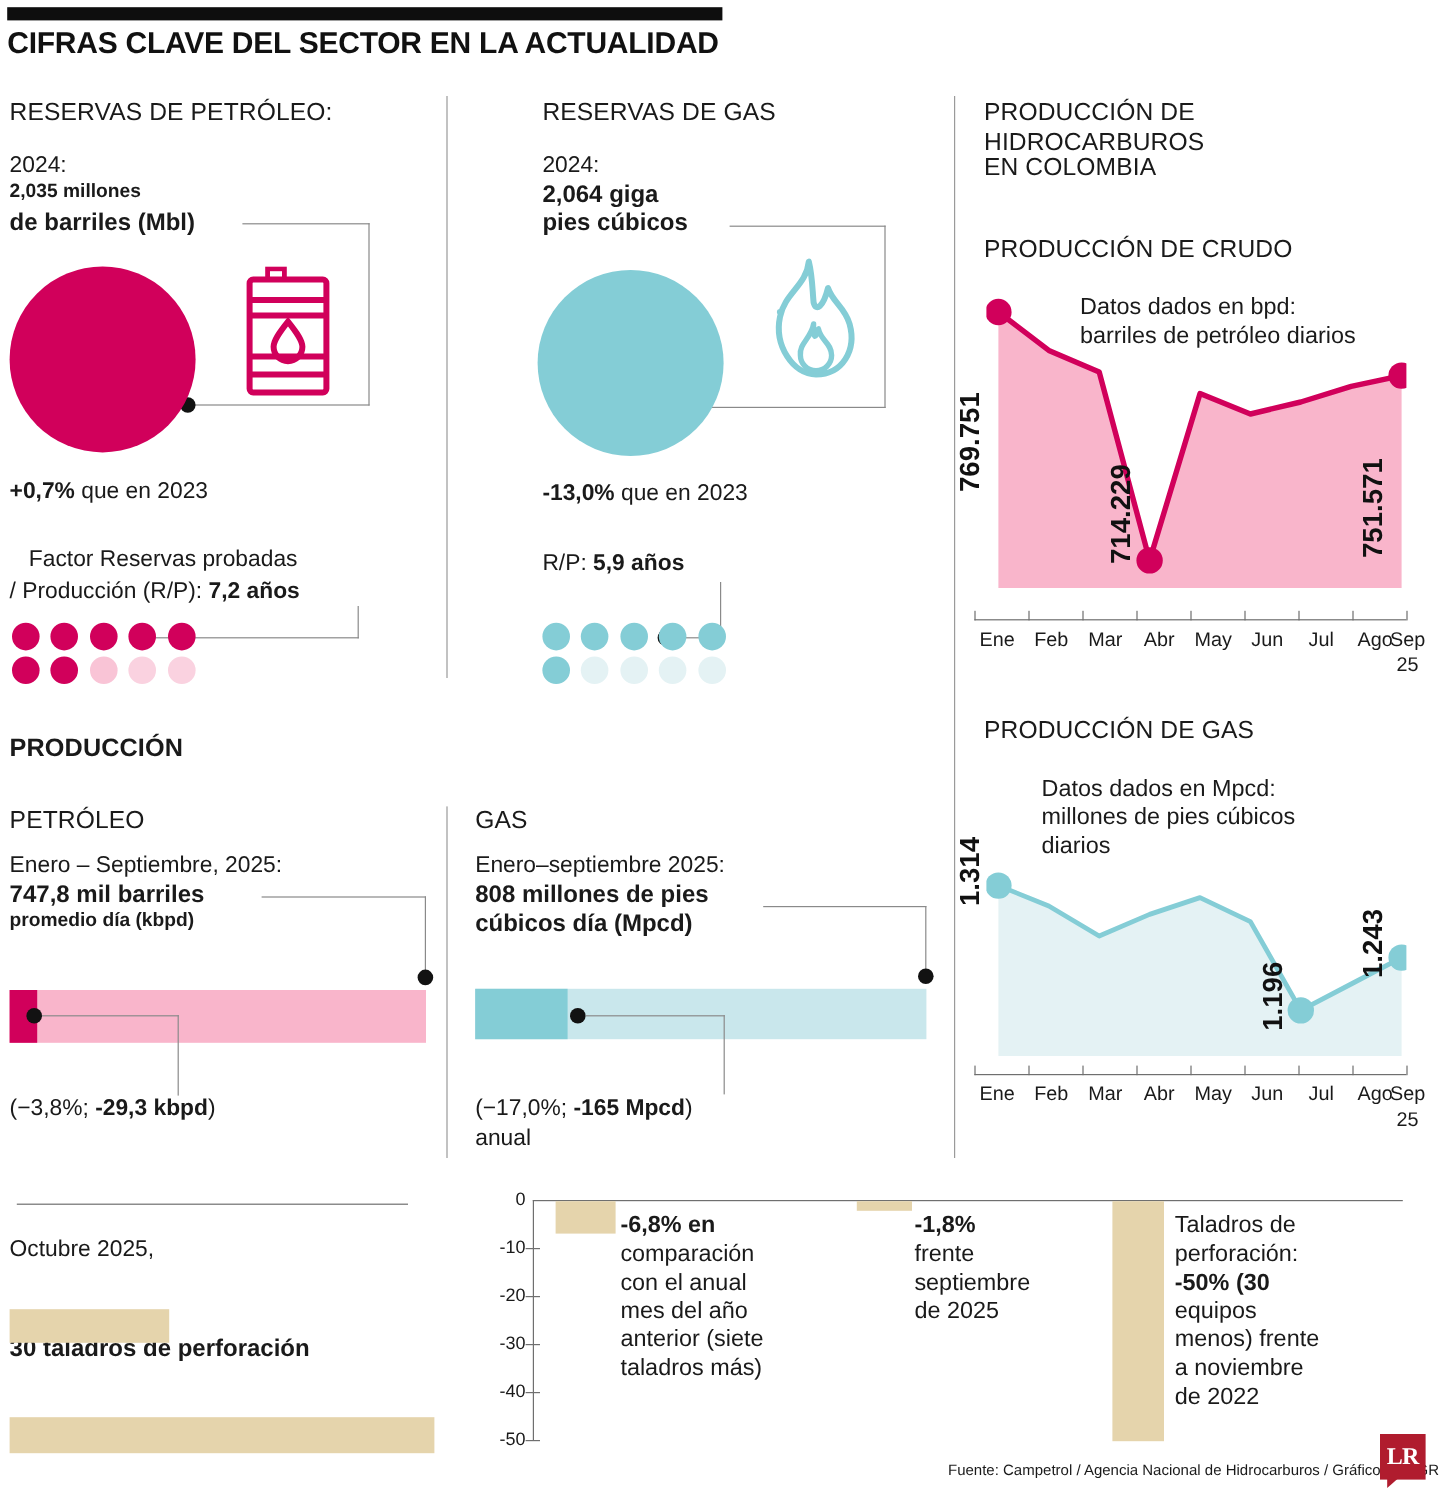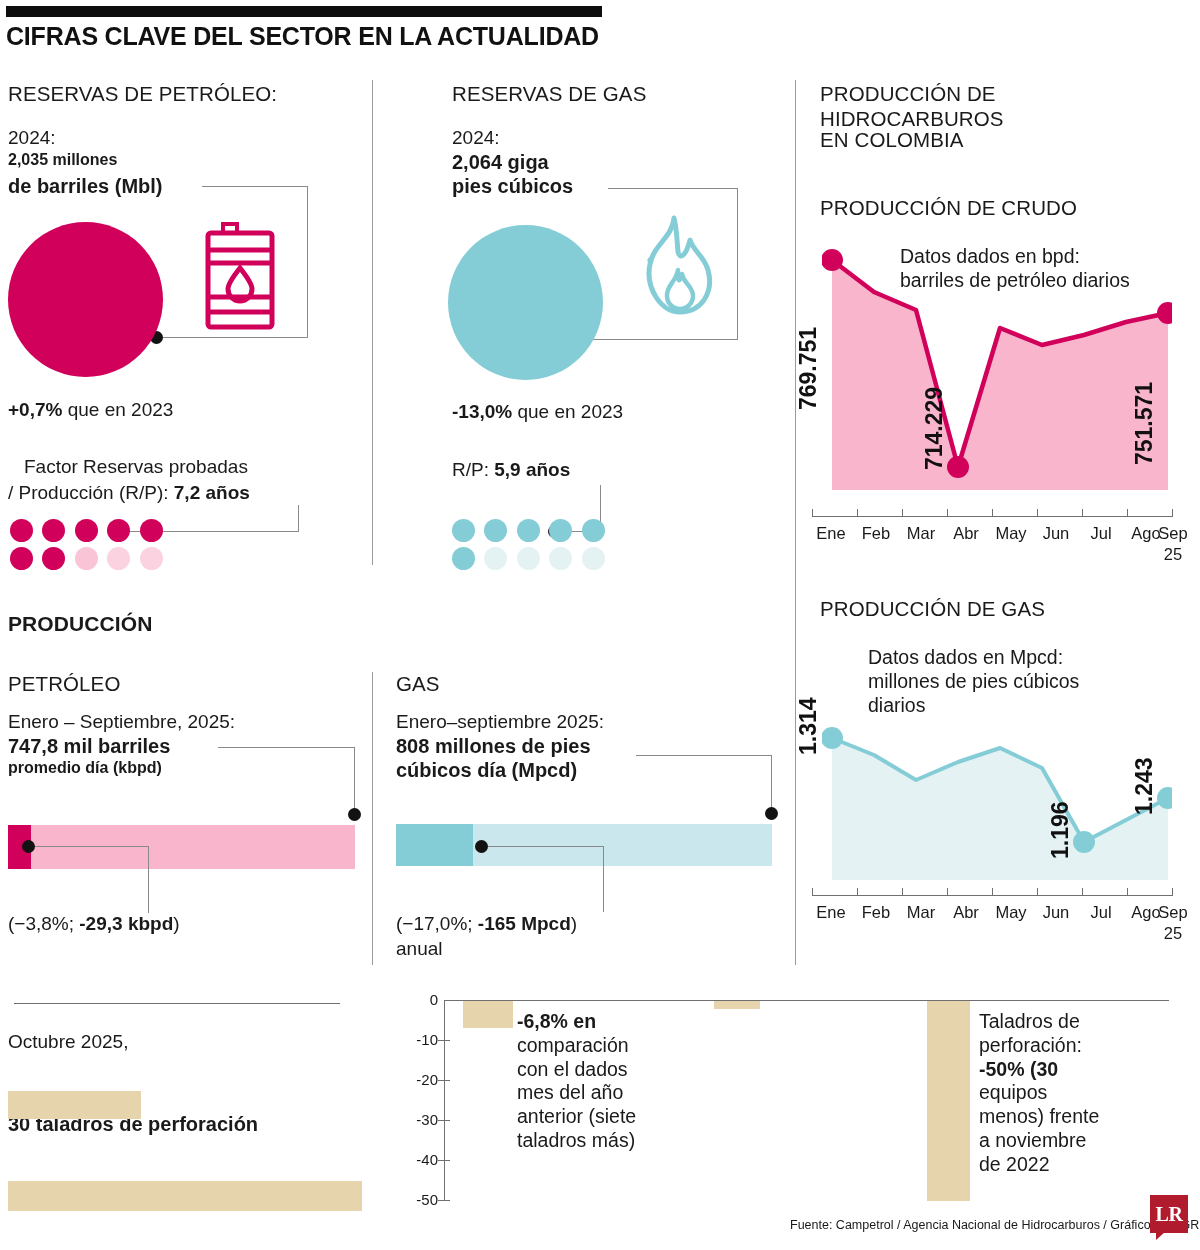--- a/index.html
+++ b/index.html
@@ -340,27 +340,33 @@
   <div class="tick" style="left:438px; top:1040px; width:12px; height:1px; background:#6f6f6f;"></div>
   <div class="tick" style="left:438px; top:1080px; width:12px; height:1px; background:#6f6f6f;"></div>
   <div class="tick" style="left:438px; top:1120px; width:12px; height:1px; background:#6f6f6f;"></div>
   <div class="tick" style="left:438px; top:1160px; width:12px; height:1px; background:#6f6f6f;"></div>
   <div class="tick" style="left:438px; top:1200px; width:12px; height:1px; background:#6f6f6f;"></div>
 
   <div class="negbar" style="left:463px; top:1001px; width:50px; height:27px;"></div>
   <div class="cap" style="left:517px; top:1010px; width:162px;">
     <div><span class="bd">-6,8% en</span></div>
     <div>comparación</div>
-    <div>con el dados</div>
+    <div>con el anual</div>
     <div>mes del año</div>
     <div>anterior (siete</div>
     <div>taladros más)</div>
   </div>
 
   <div class="negbar" style="left:714px; top:1001px; width:46px; height:8px;"></div>
+  <div class="cap" style="left:762px; top:1010px; width:150px;">
+    <div><span class="bd">-1,8%</span></div>
+    <div>frente</div>
+    <div>septiembre</div>
+    <div>de 2025</div>
+  </div>
 
   <div class="negbar" style="left:927px; top:1001px; width:43px; height:200px;"></div>
   <div class="cap" style="left:979px; top:1010px; width:170px;">
     <div>Taladros de</div>
     <div>perforación:</div>
     <div><span class="bd">-50% (30</span></div>
     <div>equipos</div>
     <div>menos) frente</div>
     <div>a noviembre</div>
     <div>de 2022</div>

